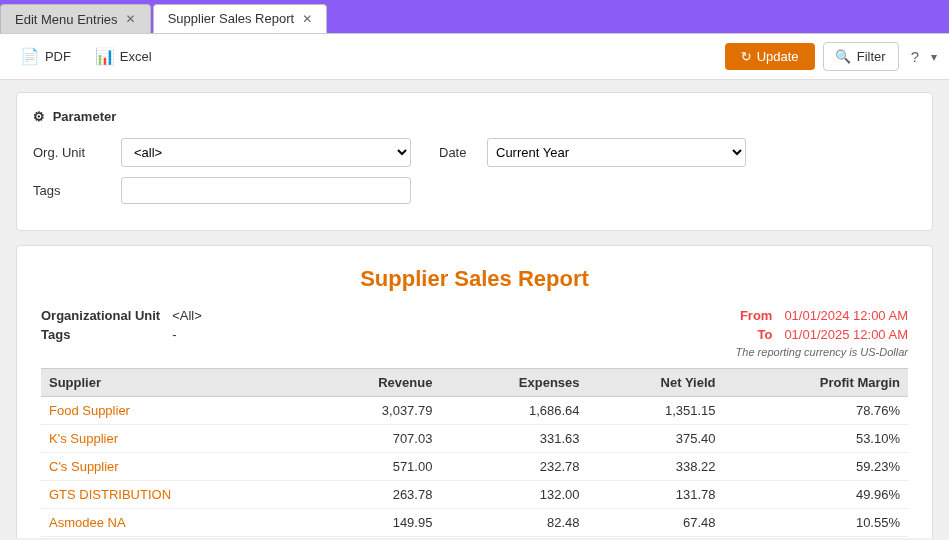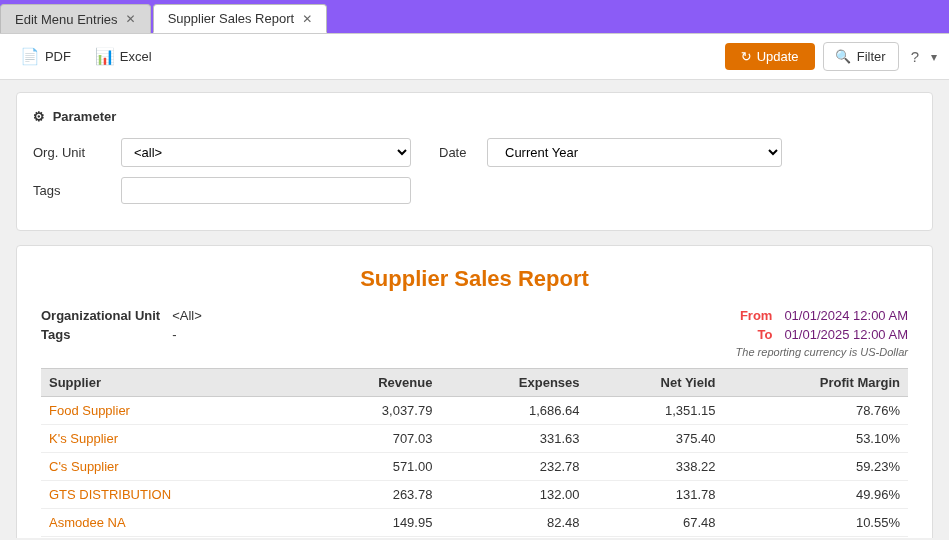--- a/index.html
+++ b/index.html
@@ -150,22 +150,22 @@
       background: white;
     }
     .param-input {
       width: 290px;
       padding: 5px 8px;
       border: 1px solid #ccc;
       border-radius: 3px;
       font-size: 13px;
     }
     .param-date-select {
-      width: 295px;
-      padding: 5px 13px;
+      width: 259px;
+      padding: 5px 4px;
       border: 1px solid #ccc;
       border-radius: 3px;
       font-size: 13px;
       background: white;
     }
 
     
     .report-section {
       background: white;
       border: 1px solid #ddd;
@@ -183,21 +183,21 @@
       display: grid;
       grid-template-columns: auto auto 1fr auto auto;
       gap: 4px 12px;
       margin-bottom: 4px;
       font-size: 13px;
     }
     .meta-key { font-weight: bold; color: #333; }
     .meta-val { color: #333; }
     .meta-spacer {}
     .meta-date-key { font-weight: bold; color: #ef4444; text-align: right; }
-    .meta-date-val { color: #701a75; }
+    .meta-date-val { color: #ef4444; }
     .currency-note {
       text-align: right;
       font-size: 11px;
       color: #666;
       font-style: italic;
       margin-bottom: 10px;
     }
 
     
     .report-table {

